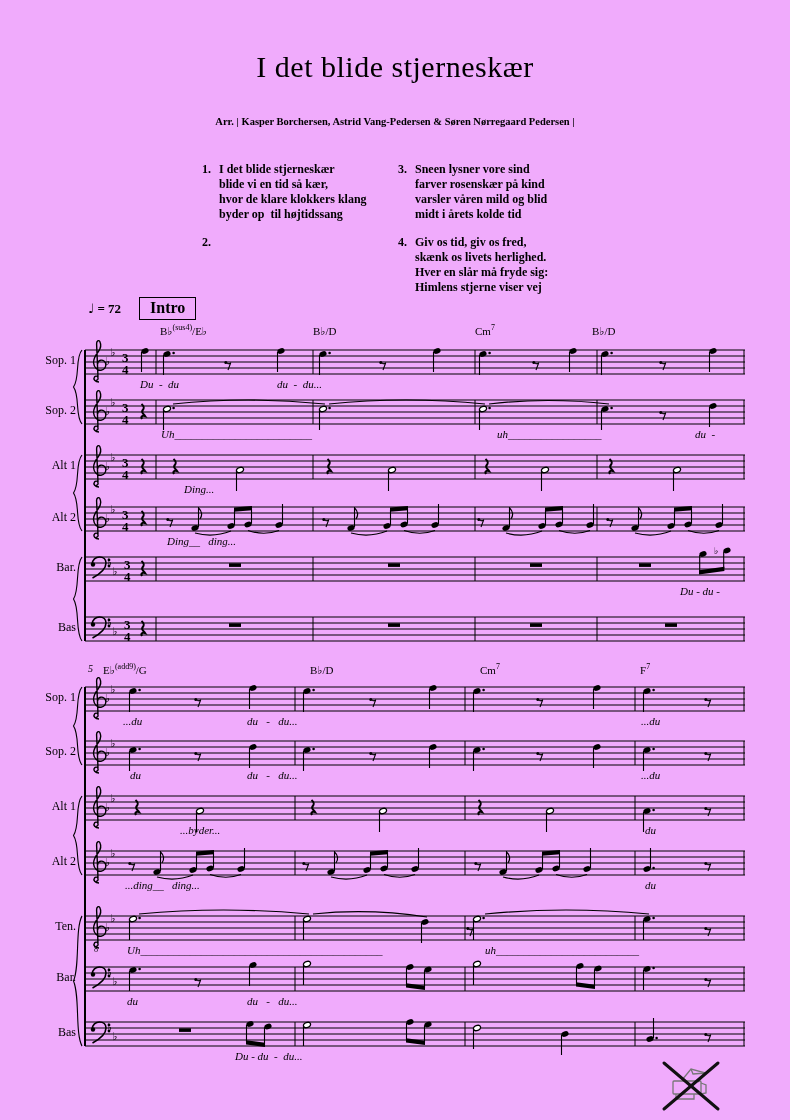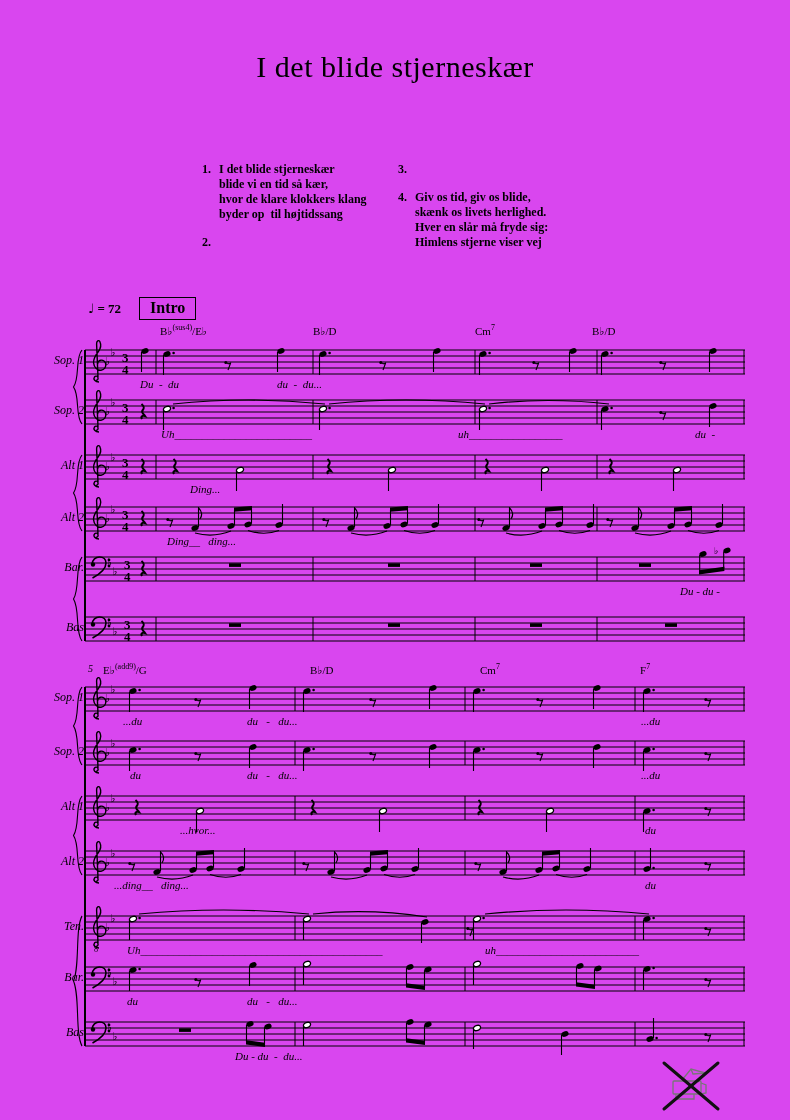--- a/index.html
+++ b/index.html
@@ -1,37 +1,37 @@
 <!DOCTYPE html>
 <html><head>
 <meta charset="utf-8">
 <style>
   html,body{margin:0;padding:0;background:#e8e8e8;}
-  .pg{position:relative;width:790px;height:1120px;background:#d946ef;margin:0 auto;
+  .pg{position:relative;width:790px;height:1120px;background:#f0abfc;margin:0 auto;
       font-family:"Liberation Serif",serif;color:#000;overflow:hidden;}
   .a{position:absolute;}
   
   .title{top:50px;left:0;width:100%;text-align:center;font-size:30px;letter-spacing:.5px;}
   .credits{top:115px;left:0;width:100%;text-align:center;font-weight:bold;font-size:10.5px;line-height:14px;}
   
   .vcol{top:162px;width:195px;}
   .verse{display:flex;margin-bottom:13px;font-weight:bold;font-size:12px;line-height:15px;}
   .vnum{width:17px;flex:none;}
   .vlines div{white-space:pre;}
   
   .tempo{top:301px;left:88px;font-weight:bold;font-size:13px;}
   .tempo .nq{font-family:"DejaVu Sans",sans-serif;font-size:13px;}
   .intro{top:297px;left:139px;border:1.6px solid #000;padding:1px 10px 2px 10px;font-weight:bold;font-size:16px;}
   
   .sys{left:0;width:684px;}
   .chord{position:absolute;font-size:11px;white-space:nowrap;}
   .chord sup{font-size:8px;}
   .mnum{position:absolute;font-style:italic;font-size:10px;}
   .srow{position:absolute;left:0;width:790px;height:60px;}
-  .slab{position:absolute;left:8px;top:15px;width:76px;text-align:right;font-size:12px;font-style:italic;}
+  .slab{position:absolute;left:0;top:15px;width:76px;text-align:right;font-size:12px;}
   .staff{position:absolute;left:85px;top:0;overflow:visible;}
   .lyr{position:absolute;top:40px;font-style:italic;font-size:11px;white-space:pre;}
   .sysline{background:#000;width:1.5px;}
   .brace{left:71px;width:13px;overflow:visible;}
   
   .sl{stroke:#000;stroke-width:1;}
   .bl{stroke:#000;stroke-width:1.1;fill:none;}
   .stm{stroke:#000;stroke-width:1.1;fill:none;}
   .tie,.slur{stroke:#000;stroke-width:1.2;fill:none;}
   .flat{font-family:"DejaVu Sans",sans-serif;font-size:11px;}
@@ -132,44 +132,51 @@
         <path class="slur" d="M28 38 Q46 43 64 36"></path>
         <path class="slur" d="M81 35.5 Q97 41 112 35.5"></path>
       </g>
   </defs>
 </svg>
 
 <div class="pg">
 
   <div class="a title">I det blide stjerneskær</div>
   <div class="a credits">
+    <div>Arr. | Kasper Borchersen, Astrid Vang-Pedersen &amp; Søren Nørregaard Pedersen |</div>
   </div>
 
   <div class="a vcol" style="left:202px">
     <div class="verse">
       <span class="vnum">1.</span>
       <span class="vlines">
           <div>I det blide stjerneskær</div>
           <div>blide vi en tid så kær,</div>
           <div>hvor de klare klokkers klang</div>
           <div>byder op  til højtidssang</div>
         </span>
     </div>
     <div class="verse">
       <span class="vnum">2.</span>
     </div>
   </div>
   <div class="a vcol" style="left:398px">
     <div class="verse">
       <span class="vnum">3.</span>
+      <span class="vlines">
+          <div>Sneen lysner vore sind</div>
+          <div>farver rosenskær på kind</div>
+          <div>varsler våren mild og blid</div>
+          <div>midt i årets kolde tid</div>
+        </span>
     </div>
     <div class="verse">
       <span class="vnum">4.</span>
       <span class="vlines">
-          <div>Giv os tid, giv os blide,</div>
+          <div>Giv os tid, giv os fred,</div>
           <div>skænk os livets herlighed.</div>
           <div>Hver en slår må fryde sig:</div>
           <div>Himlens stjerne viser vej</div>
         </span>
     </div>
   </div>
 
   <div class="a tempo"><span class="nq">♩</span> <span>= 72</span></div>
   <div class="a intro">Intro</div>
 
@@ -229,21 +236,21 @@
           <use href="#dh-d" x="238" y="21"></use>
           <use href="#dh-d" x="398" y="21"></use>
         <use href="#dq-d" x="520" y="21"></use>
           <use href="#er" x="575" y="24"></use>
           <use href="#q-d" x="628" y="18"></use>
         <path class="tie" d="M88 16 Q163 8 240 16"></path>
           <path class="tie" d="M244 16 Q320 8 400 16"></path>
           <path class="tie" d="M404 16 Q462 9 524 16"></path>
       </svg>
       <span class="lyr" style="left:161px">Uh_________________________</span>
-      <span class="lyr" style="left:458px">uh_________________</span>
+      <span class="lyr" style="left:497px">uh_________________</span>
       <span class="lyr" style="left:695px">du  -</span>
     </div>
 
     <div class="srow" style="top:107px">
       <span class="slab">Alt 1</span>
       <svg class="staff" width="660" height="48">
         <use href="#st5"></use>
           <path class="sl" d="M71 12V36 M228 12V36 M390 12V36 M512 12V36 M659 12V36"></path>
         <use href="#clef-g" x="3"></use>
           <use href="#key-t" x="20"></use>
@@ -251,21 +258,21 @@
         <use href="#qr" x="58" y="24"></use>
         <use href="#qr" x="90" y="24"></use>
           <use href="#h-d" x="155" y="27"></use>
         <use href="#qr" x="244" y="24"></use>
           <use href="#h-d" x="307" y="27"></use>
         <use href="#qr" x="402" y="24"></use>
           <use href="#h-d" x="460" y="27"></use>
         <use href="#qr" x="526" y="24"></use>
           <use href="#h-d" x="592" y="27"></use>
       </svg>
-      <span class="lyr" style="left:190px">Ding...</span>
+      <span class="lyr" style="left:184px">Ding...</span>
     </div>
 
     <div class="srow" style="top:159px">
       <span class="slab">Alt 2</span>
       <svg class="staff" width="660" height="48">
         <use href="#st5"></use>
           <path class="sl" d="M71 12V36 M228 12V36 M390 12V36 M512 12V36 M659 12V36"></path>
         <use href="#clef-g" x="3"></use>
           <use href="#key-t" x="20"></use>
           <use href="#ts" x="36"></use>
@@ -392,38 +399,38 @@
           <use href="#key-t" x="20"></use>
         <use href="#qr" x="52" y="24"></use>
           <use href="#h-d" x="115" y="27"></use>
         <use href="#qr" x="228" y="24"></use>
           <use href="#h-d" x="298" y="27"></use>
         <use href="#qr" x="395" y="24"></use>
           <use href="#h-d" x="465" y="27"></use>
         <use href="#dq-d" x="562" y="27"></use>
           <use href="#er" x="620" y="24"></use>
       </svg>
-      <span class="lyr" style="left:180px">...hvor...</span>
+      <span class="lyr" style="left:180px">...byder...</span>
       <span class="lyr" style="left:645px">du</span>
     </div>
 
     <div class="srow" style="top:167px">
       <span class="slab">Alt 2</span>
       <svg class="staff" width="660" height="48">
         <use href="#st5"></use>
           <path class="sl" d="M210 12V36 M380 12V36 M550 12V36 M659 12V36"></path>
         <use href="#clef-g" x="3"></use>
           <use href="#key-t" x="20"></use>
         <use href="#fig-a2" x="44"></use>
           <use href="#fig-a2" x="218"></use>
           <use href="#fig-a2" x="390"></use>
         <use href="#dq-u" x="562" y="30"></use>
           <use href="#er" x="620" y="24"></use>
       </svg>
-      <span class="lyr" style="left:114px">...ding__   ding...</span>
+      <span class="lyr" style="left:125px">...ding__   ding...</span>
       <span class="lyr" style="left:645px">du</span>
     </div>
 
     <div class="srow" style="top:232px">
       <span class="slab">Ten.</span>
       <svg class="staff" width="660" height="48">
         <use href="#st5"></use>
           <path class="sl" d="M210 12V36 M380 12V36 M550 12V36 M659 12V36"></path>
         <use href="#clef-g" x="3"></use>
           <text class="oct" x="9" y="48">8</text>

